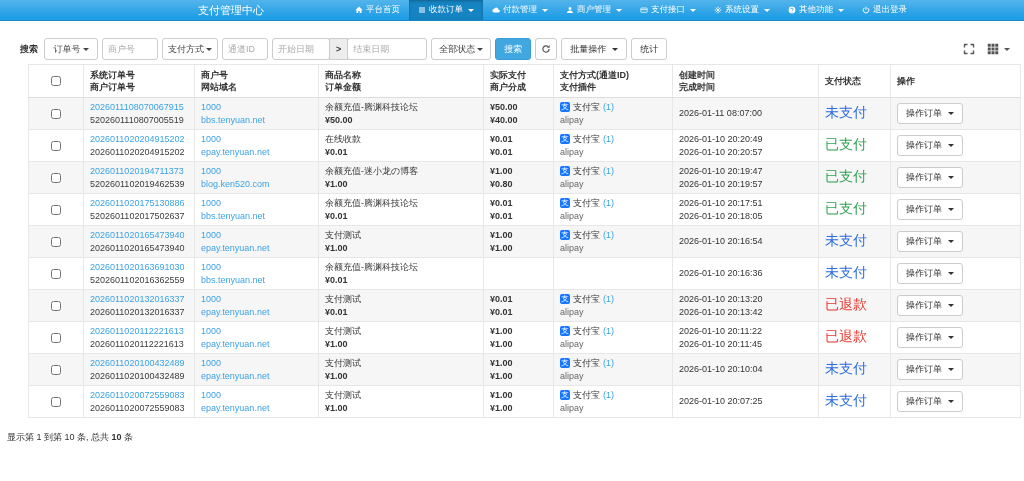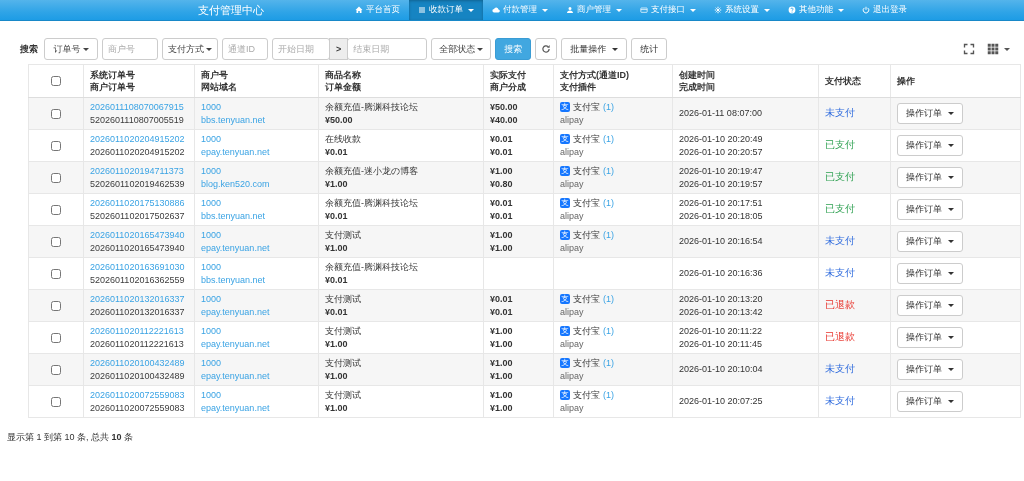--- a/index.html
+++ b/index.html
@@ -53,21 +53,21 @@
   input[type=checkbox]{width:10px;height:10px;margin:0;vertical-align:middle;}
   a.lnk{color:var(--link);text-decoration:none;cursor:pointer;}
   .sub{color:#3c3c3c;}
   .muted{color:#666;}
   .amt{font-weight:bold;color:#333;}
   .method-line{display:flex;align-items:center;gap:3px;}
   .alipay-icon{display:inline-flex;align-items:center;justify-content:center;
        width:10px;height:10px;border-radius:2px;background:var(--alipay);color:#fff;
        font-size:7.5px;line-height:10px;flex:0 0 auto;}
   .chan{color:var(--link);}
-  .status{font-size:10px;}
+  .status{font-size:14px;}
   .status.unpaid{color:var(--status-unpaid);}
   .status.paid{color:var(--status-paid);}
   .status.refunded{color:var(--status-refunded);}
   .action-btn{height:21px;margin:0;color:#333;}
   
   .summary{margin:13px 0 0 7px;font-size:9px;color:#333;}
   .summary b{font-weight:bold;}
 </style>
 </head>
 <body>

